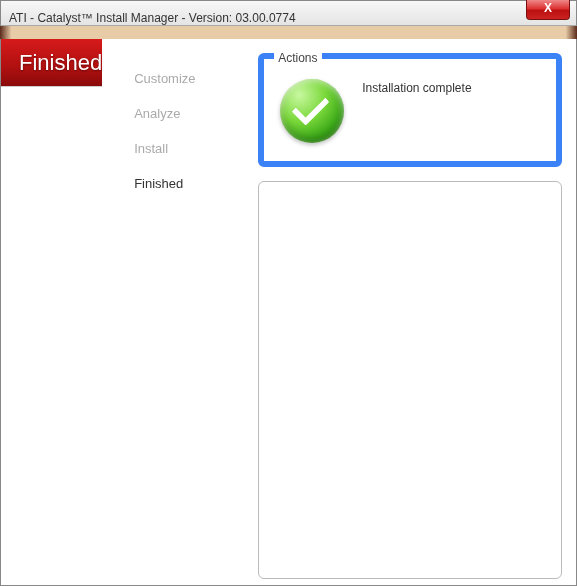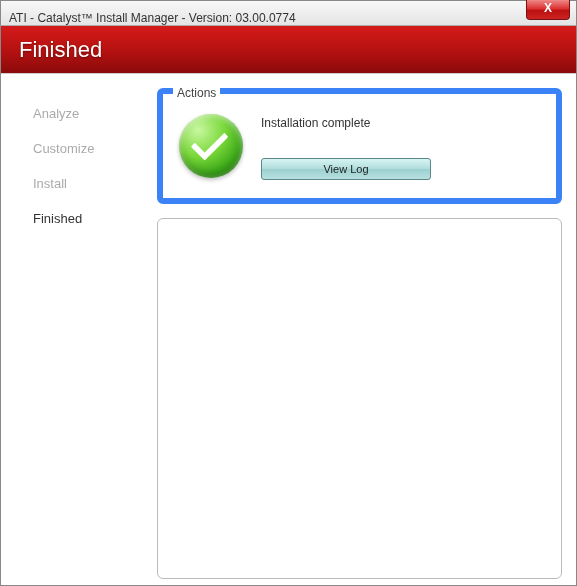--- a/index.html
+++ b/index.html
@@ -43,21 +43,22 @@
     font-weight: bold;
     font-size: 12px;
     cursor: pointer;
   }
   .window-body {
     flex: 1;
     background: #fff;
     border: 1px solid #888;
     border-top: none;
     display: flex;
-    flex-direction: column;
+    flex-direction: row;
+    margin-top: 13px;
   }
   .header-band {
     height: 48px;
     background: linear-gradient(to bottom, #d61a1a 0%, #b01010 60%, #8a0a0a 100%);
     display: flex;
     align-items: center;
     padding-left: 18px;
     border-bottom: 1px solid #ccc;
   }
   .header-title {
@@ -206,24 +207,24 @@
 <div class="window-body">
 
   <div class="header-band">
     <span class="header-title">Finished</span>
   </div>
 
   <div class="content">
 
     <div class="sidebar">
       <div class="sidebar-item">
+        <span>Customize</span>
+      </div>
+      <div class="sidebar-item">
         <span>Analyze</span>
-      </div>
-      <div class="sidebar-item">
-        <span>Customize</span>
       </div>
       <div class="sidebar-item">
         <span>Install</span>
       </div>
       <div class="sidebar-item active">
         <span>Finished</span>
       </div>
     </div>
 
     <div class="main">
@@ -231,23 +232,20 @@
       <div class="fieldset">
         <span class="legend">Actions</span>
         <div class="actions-row">
           <div class="check-icon">
             <div class="check-circle">
                 <div class="check-mark"></div>
               </div>
           </div>
           <div class="actions-right">
             <span class="status-text">Installation complete</span>
-            <div class="view-log-btn">
-              <span>View Log</span>
-            </div>
           </div>
         </div>
       </div>
 
       <div class="log-box"></div>
 
     </div>
 
   </div>
 

